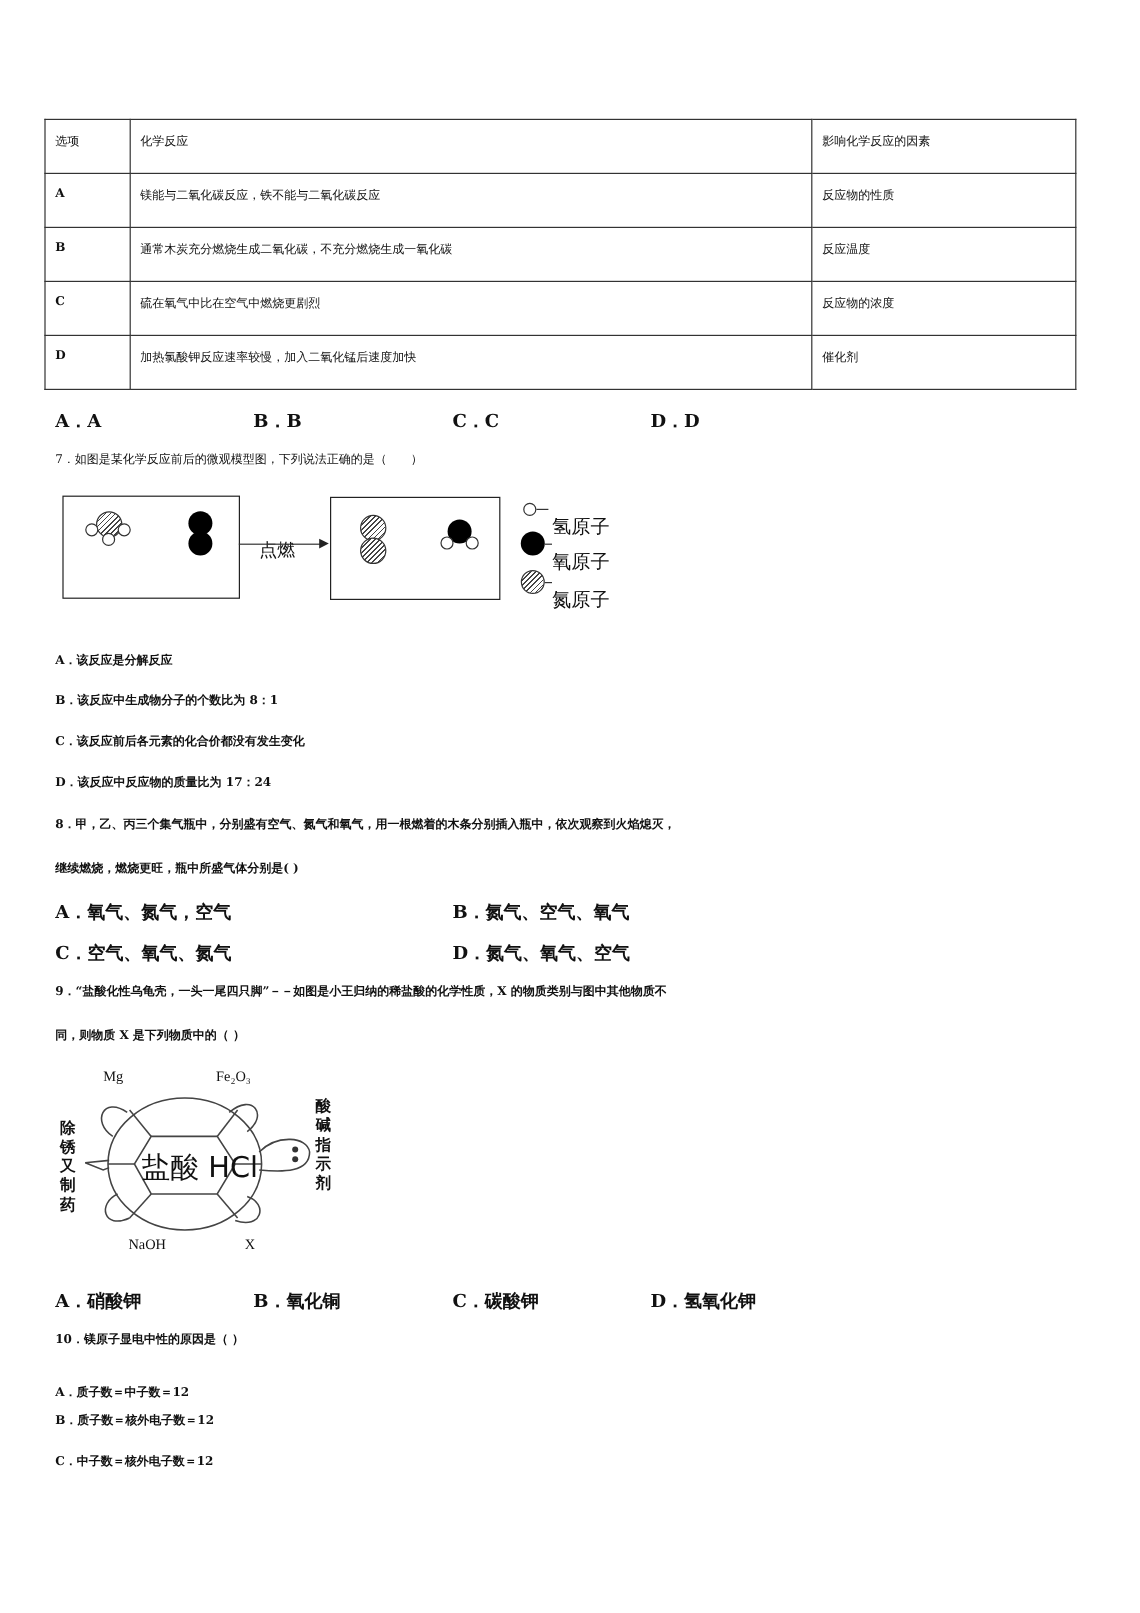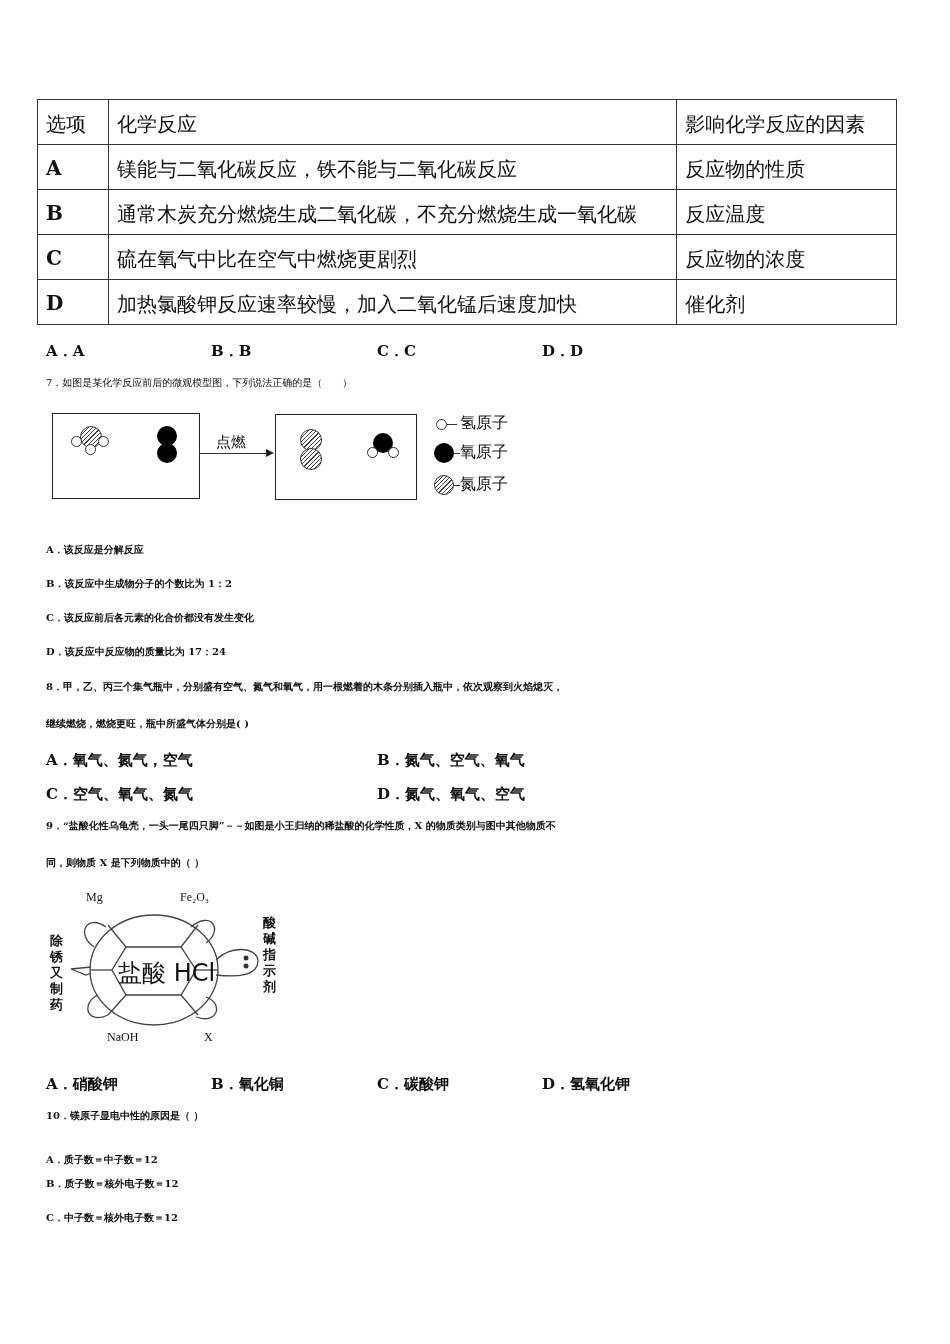--- a/index.html
+++ b/index.html
@@ -7,21 +7,21 @@
     width: 950px; height: 1344px; position: relative; overflow: hidden;
     font-family: "DejaVu Serif", "Liberation Serif", serif;
     color: #111;
   }
   .page { position: absolute; left: 0; top: 0; width: 950px; height: 1344px; }
 
   
   table.factors {
     position: absolute; left: 37px; top: 99px;
     width: 860px; border-collapse: collapse;
-    font-size: 20px;
+    font-size: 10px;
   }
   table.factors td {
     border: 1.5px solid #333;
     height: 45px;
     padding: 0 0 0 8px;
     vertical-align: top;
     padding-top: 11px;
     box-sizing: border-box;
   }
   table.factors td.c1 { width: 71px; font-weight: bold; }
@@ -38,21 +38,21 @@
   .fig7 { position: absolute; left: 52px; top: 412px; width: 480px; height: 90px; }
   .box { position: absolute; border: 1.3px solid #222; background: #fff; }
   .atom { position: absolute; border-radius: 50%; box-sizing: border-box; }
   .h { border: 1.3px solid #333; background: #fff; }
   .o { background: #000; }
   .n { border: 1.3px solid #333;
        background: repeating-linear-gradient(135deg, #fff 0 2px, #444 2px 3px); }
   .arrow-line { position: absolute; height: 1px; background: #333; }
   .arrow-head { position: absolute; width: 0; height: 0;
     border-top: 4px solid transparent; border-bottom: 4px solid transparent; border-left: 8px solid #222; }
-  .legend-text { position: absolute; font-family: Liberation Serif, serif; font-size: 16px; white-space: nowrap; }
+  .legend-text { position: absolute; font-family: Liberation Serif, serif; font-size: 16px; white-space: nowrap; margin-top: 16px; }
   .legend-dash { position: absolute; height: 1px; background: #333; }
 
   
   .turtle { position: absolute; left: 46px; top: 885px; width: 240px; height: 165px; }
   .tlabel { position: absolute; font-size: 12px; white-space: nowrap; font-family: "Liberation Serif", serif; }
   .vlabel { position: absolute; font-size: 13px; font-weight: bold; width: 14px; line-height: 16px; font-family: "DejaVu Sans", sans-serif; }
 </style>
 </head>
 <body>
 
@@ -127,21 +127,21 @@
     <div class="atom o" style="left:382px; top:31px; width:20px; height:20px;"></div>
     <div class="legend-dash" style="left:402px; top:41px; width:6px;"></div>
     <div class="legend-text" style="left:408px; top:30px;">氧原子</div>
 
     <div class="atom n" style="left:382px; top:63px; width:20px; height:20px;"></div>
     <div class="legend-dash" style="left:402px; top:73px; width:6px;"></div>
     <div class="legend-text" style="left:408px; top:62px;">氮原子</div>
   </div>
 
   <div class="line bold" style="top:543px;">A．该反应是分解反应</div>
-  <div class="line bold" style="top:577px;">B．该反应中生成物分子的个数比为 1：2</div>
+  <div class="line bold" style="top:577px;">B．该反应中生成物分子的个数比为 8：1</div>
   <div class="line bold" style="top:611px;">C．该反应前后各元素的化合价都没有发生变化</div>
   <div class="line bold" style="top:645px;">D．该反应中反应物的质量比为 17：24</div>
 
   <div class="line bold" style="top:680px;">8．甲，乙、丙三个集气瓶中，分别盛有空气、氮气和氧气，用一根燃着的木条分别插入瓶中，依次观察到火焰熄灭，</div>
   <div class="line bold" style="top:717px;">继续燃烧，燃烧更旺，瓶中所盛气体分别是( )</div>
   <div class="opt-row" style="top:751px;">
     <span style="left:0;">A．氧气、氮气，空气</span>
     <span style="left:331px;">B．氮气、空气、氧气</span>
   </div>
   <div class="opt-row" style="top:785px;">

